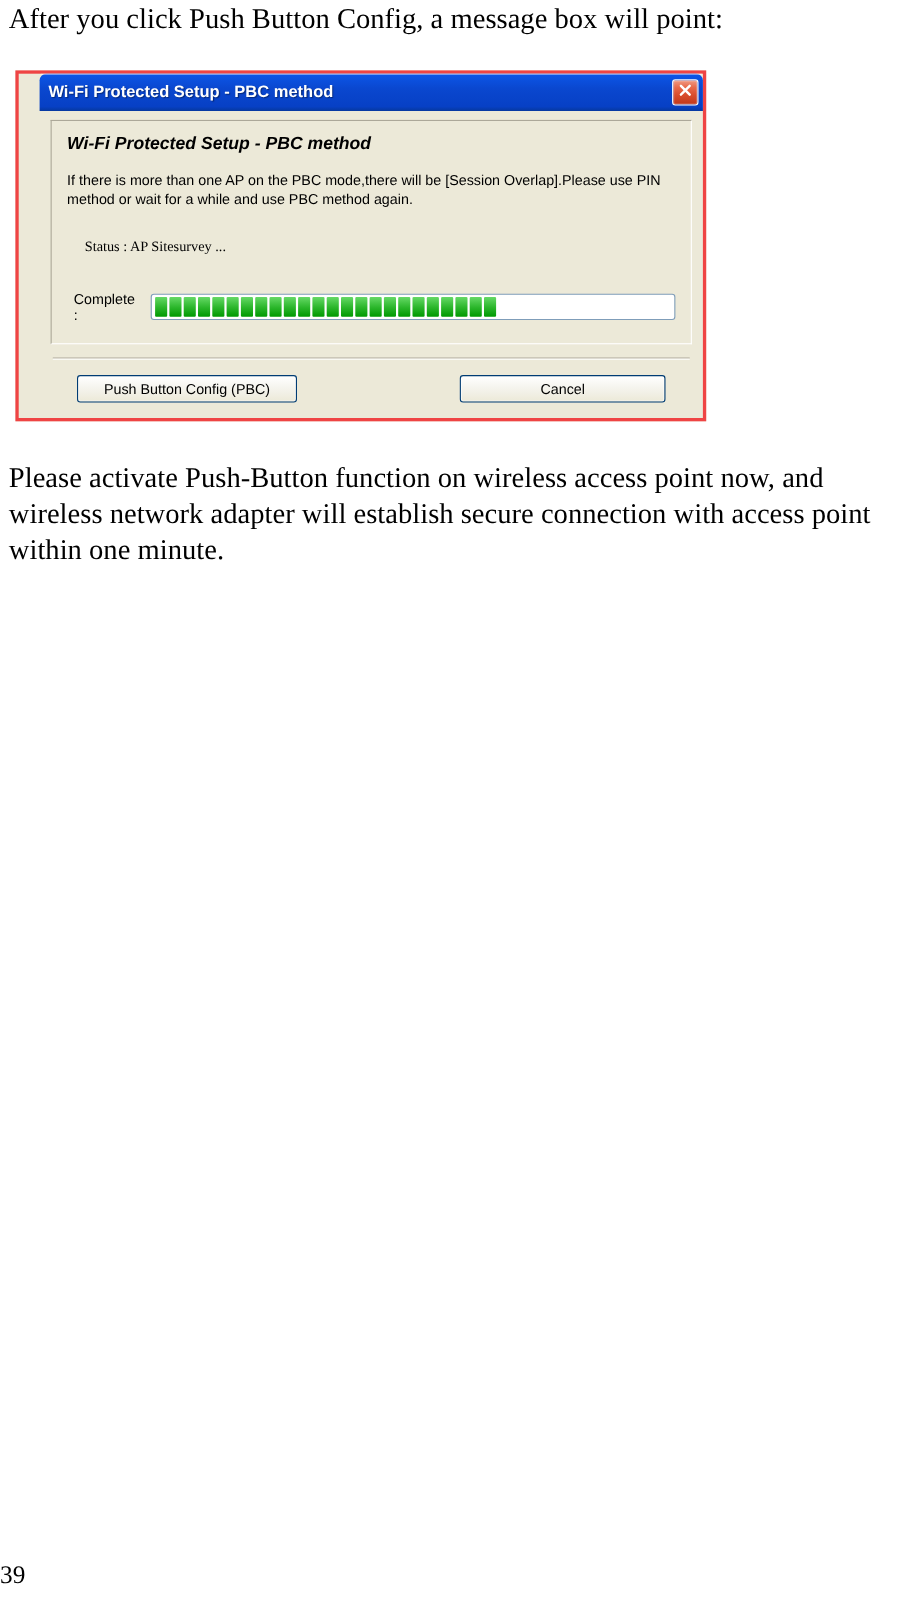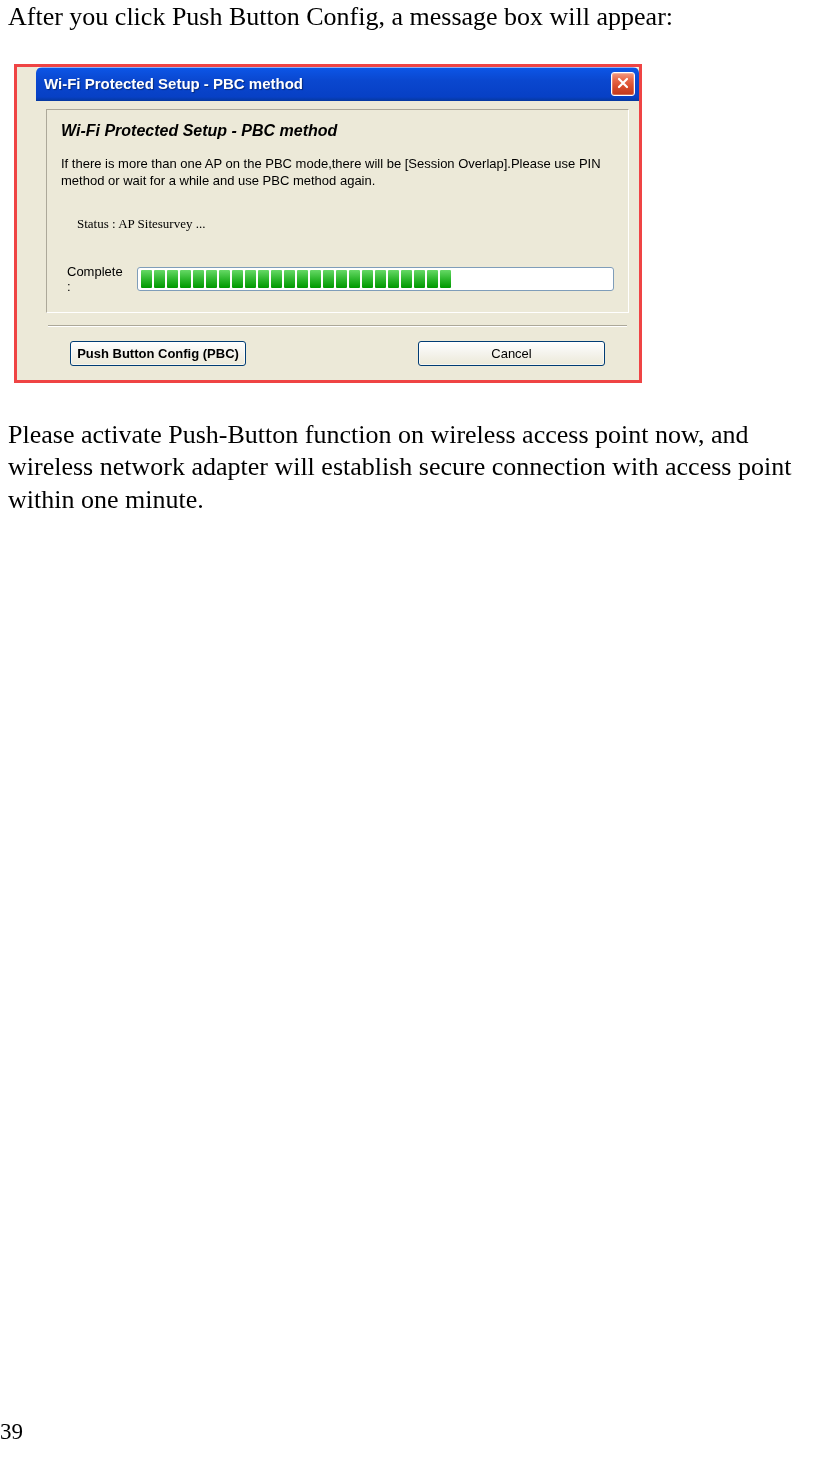--- a/index.html
+++ b/index.html
@@ -162,22 +162,21 @@
       color: #000;
       background: linear-gradient(to bottom, #ffffff 0%, #f5f4ee 45%, #ece9d8 100%);
       border: 1px solid #003c74;
       border-radius: 3px;
       padding: 4px 0;
       cursor: pointer;
       text-align: center;
       box-shadow: inset 0 0 0 1px rgba(255,255,255,0.6);
     }
     .btn-pbc {
-      width: 176px;
-      font-weight: bold;
+      width: 200px;
     }
     .btn-cancel {
       width: 187px;
     }
     
     .outro-text {
       font-size: 26px;
       line-height: 1.25;
       color: #000;
       padding-right: 4px;
@@ -190,21 +189,21 @@
       right: 0;
       font-size: 23px;
       font-family: "Times New Roman", Times, serif;
     }
   </style>
 </head>
 <body>
 
 <div class="page-content">
 
-  <p class="intro-text">After you click Push Button Config, a message box will appear:</p>
+  <p class="intro-text">After you click Push Button Config, a message box will point:</p>
 
   <div class="dialog-window">
 
     <div class="titlebar">
       <span class="titlebar-text">Wi-Fi Protected Setup - PBC method</span>
       <div class="close-btn">
         <span>
           <svg viewBox="0 0 12 12">
             <path d="M2 2 L10 10 M10 2 L2 10" stroke="#ffffff" stroke-width="2.2" stroke-linecap="round"></path>
           </svg>

